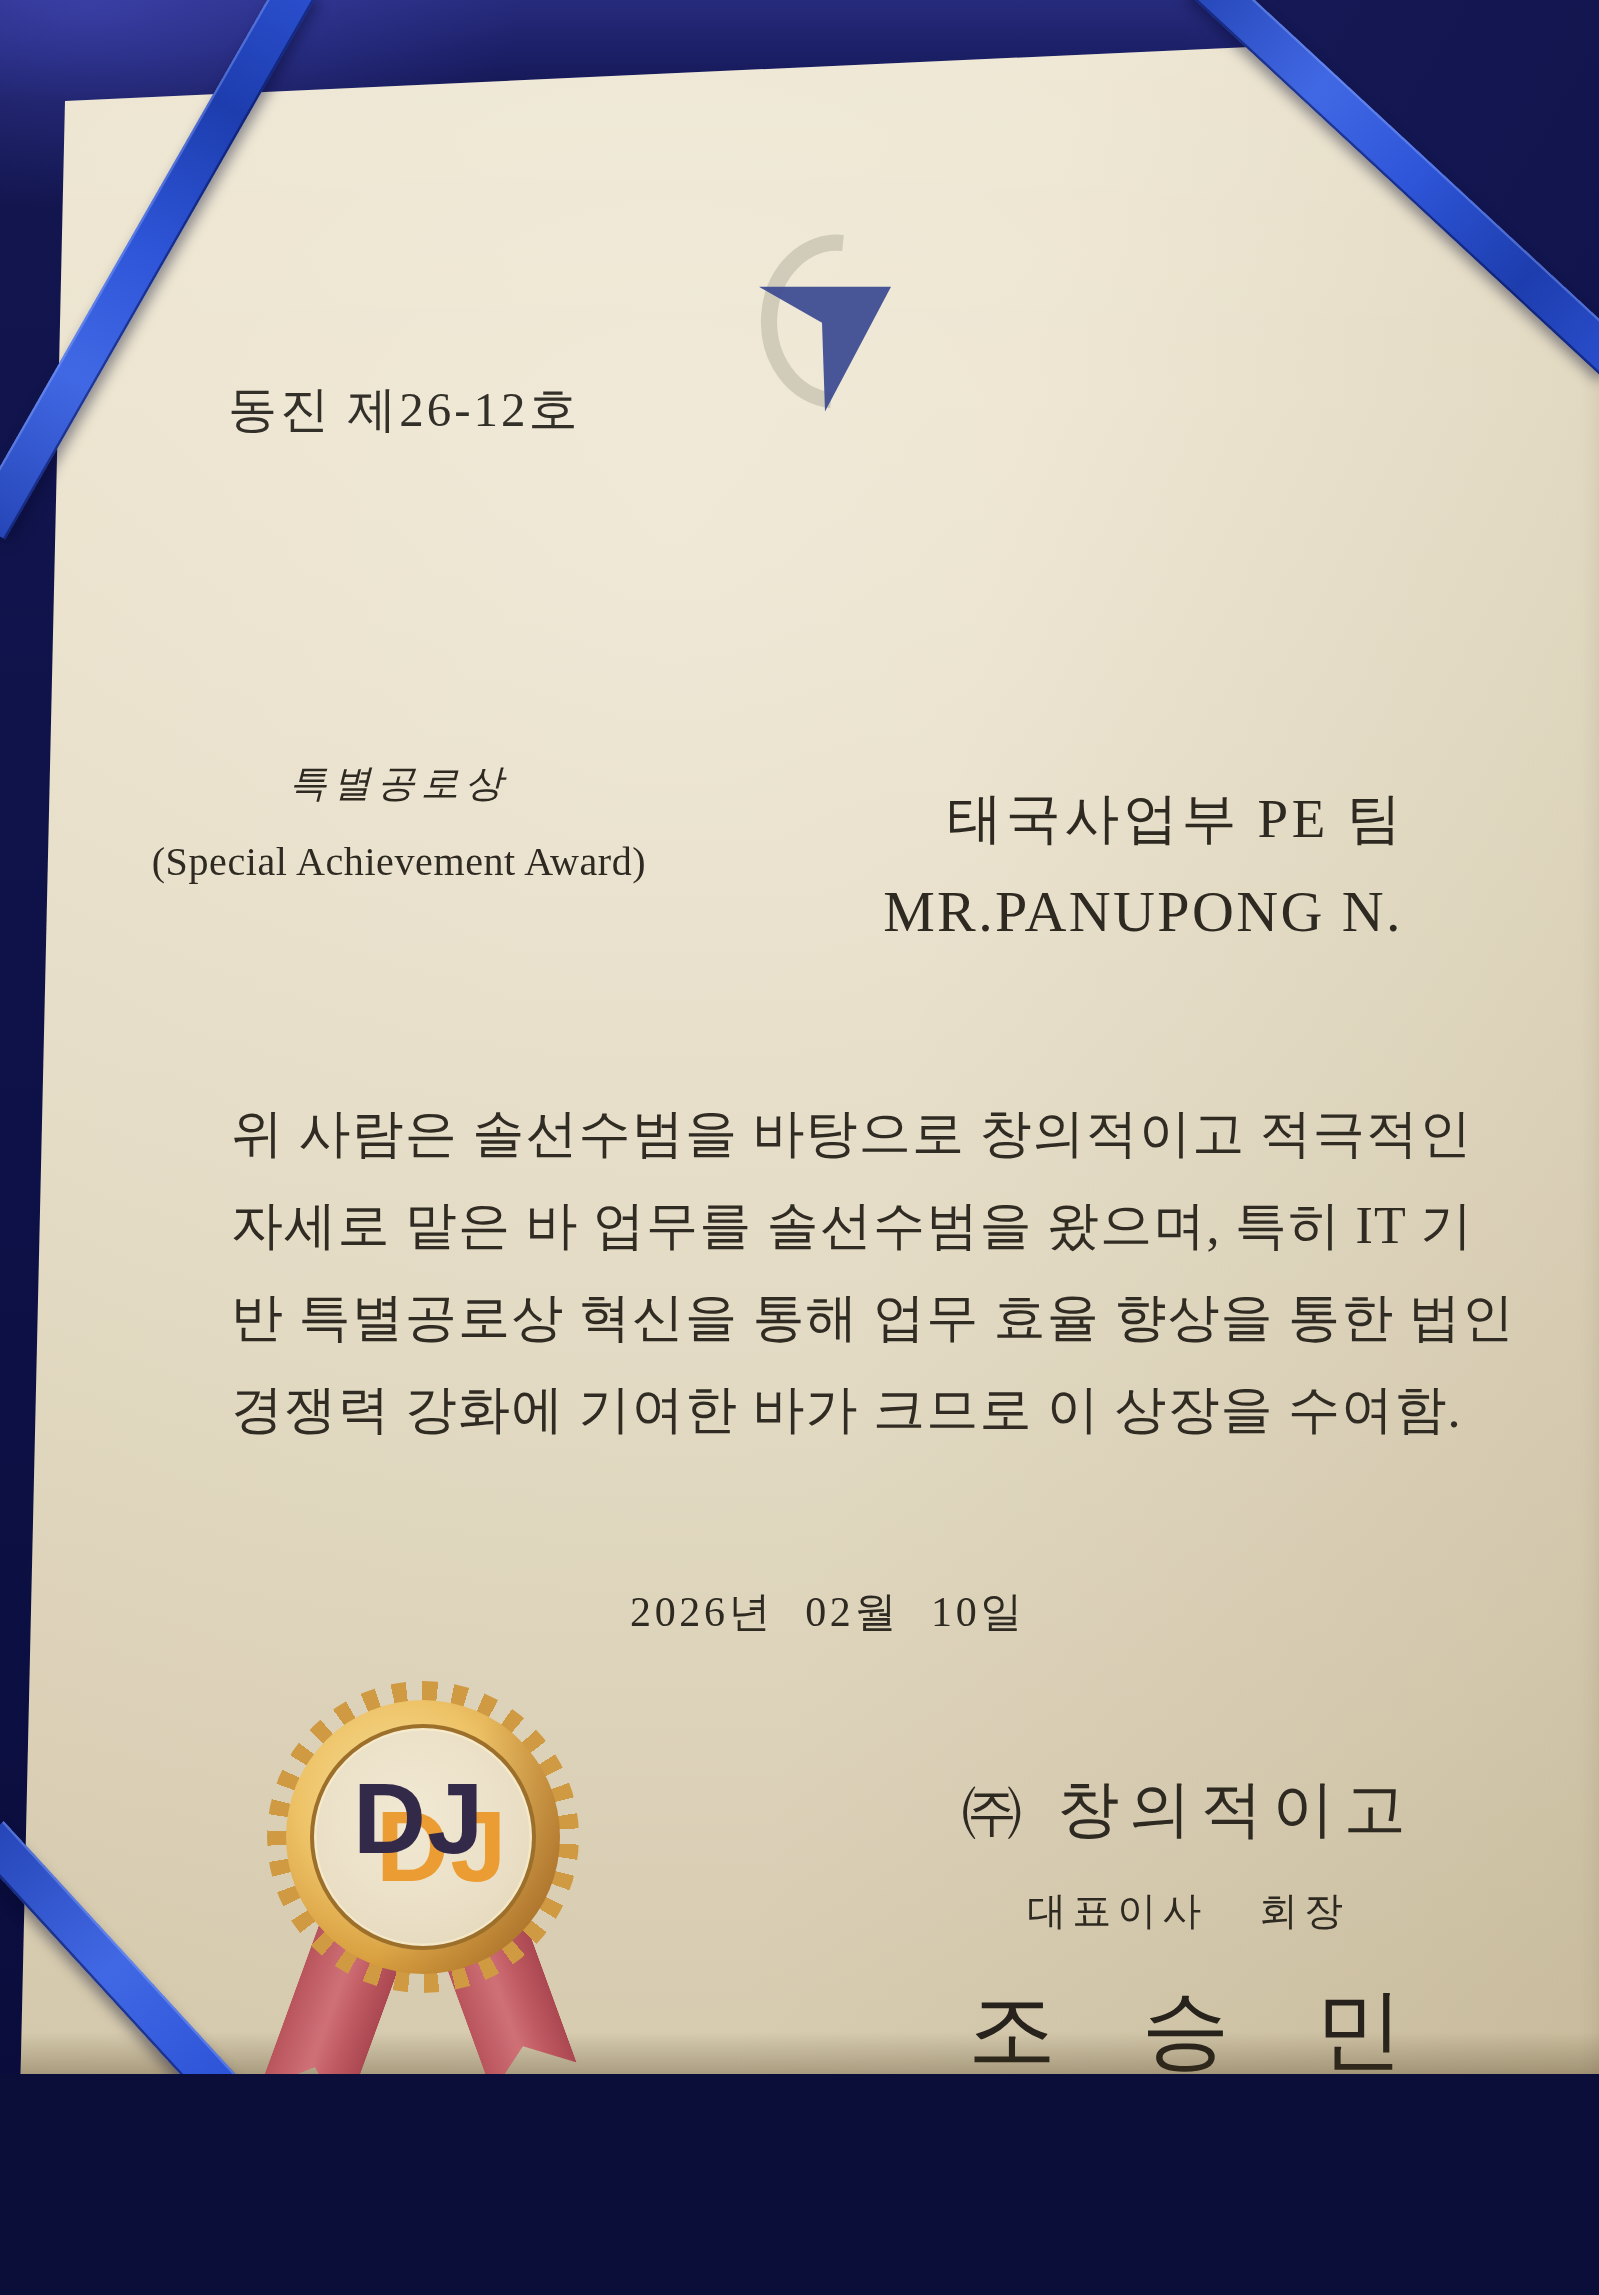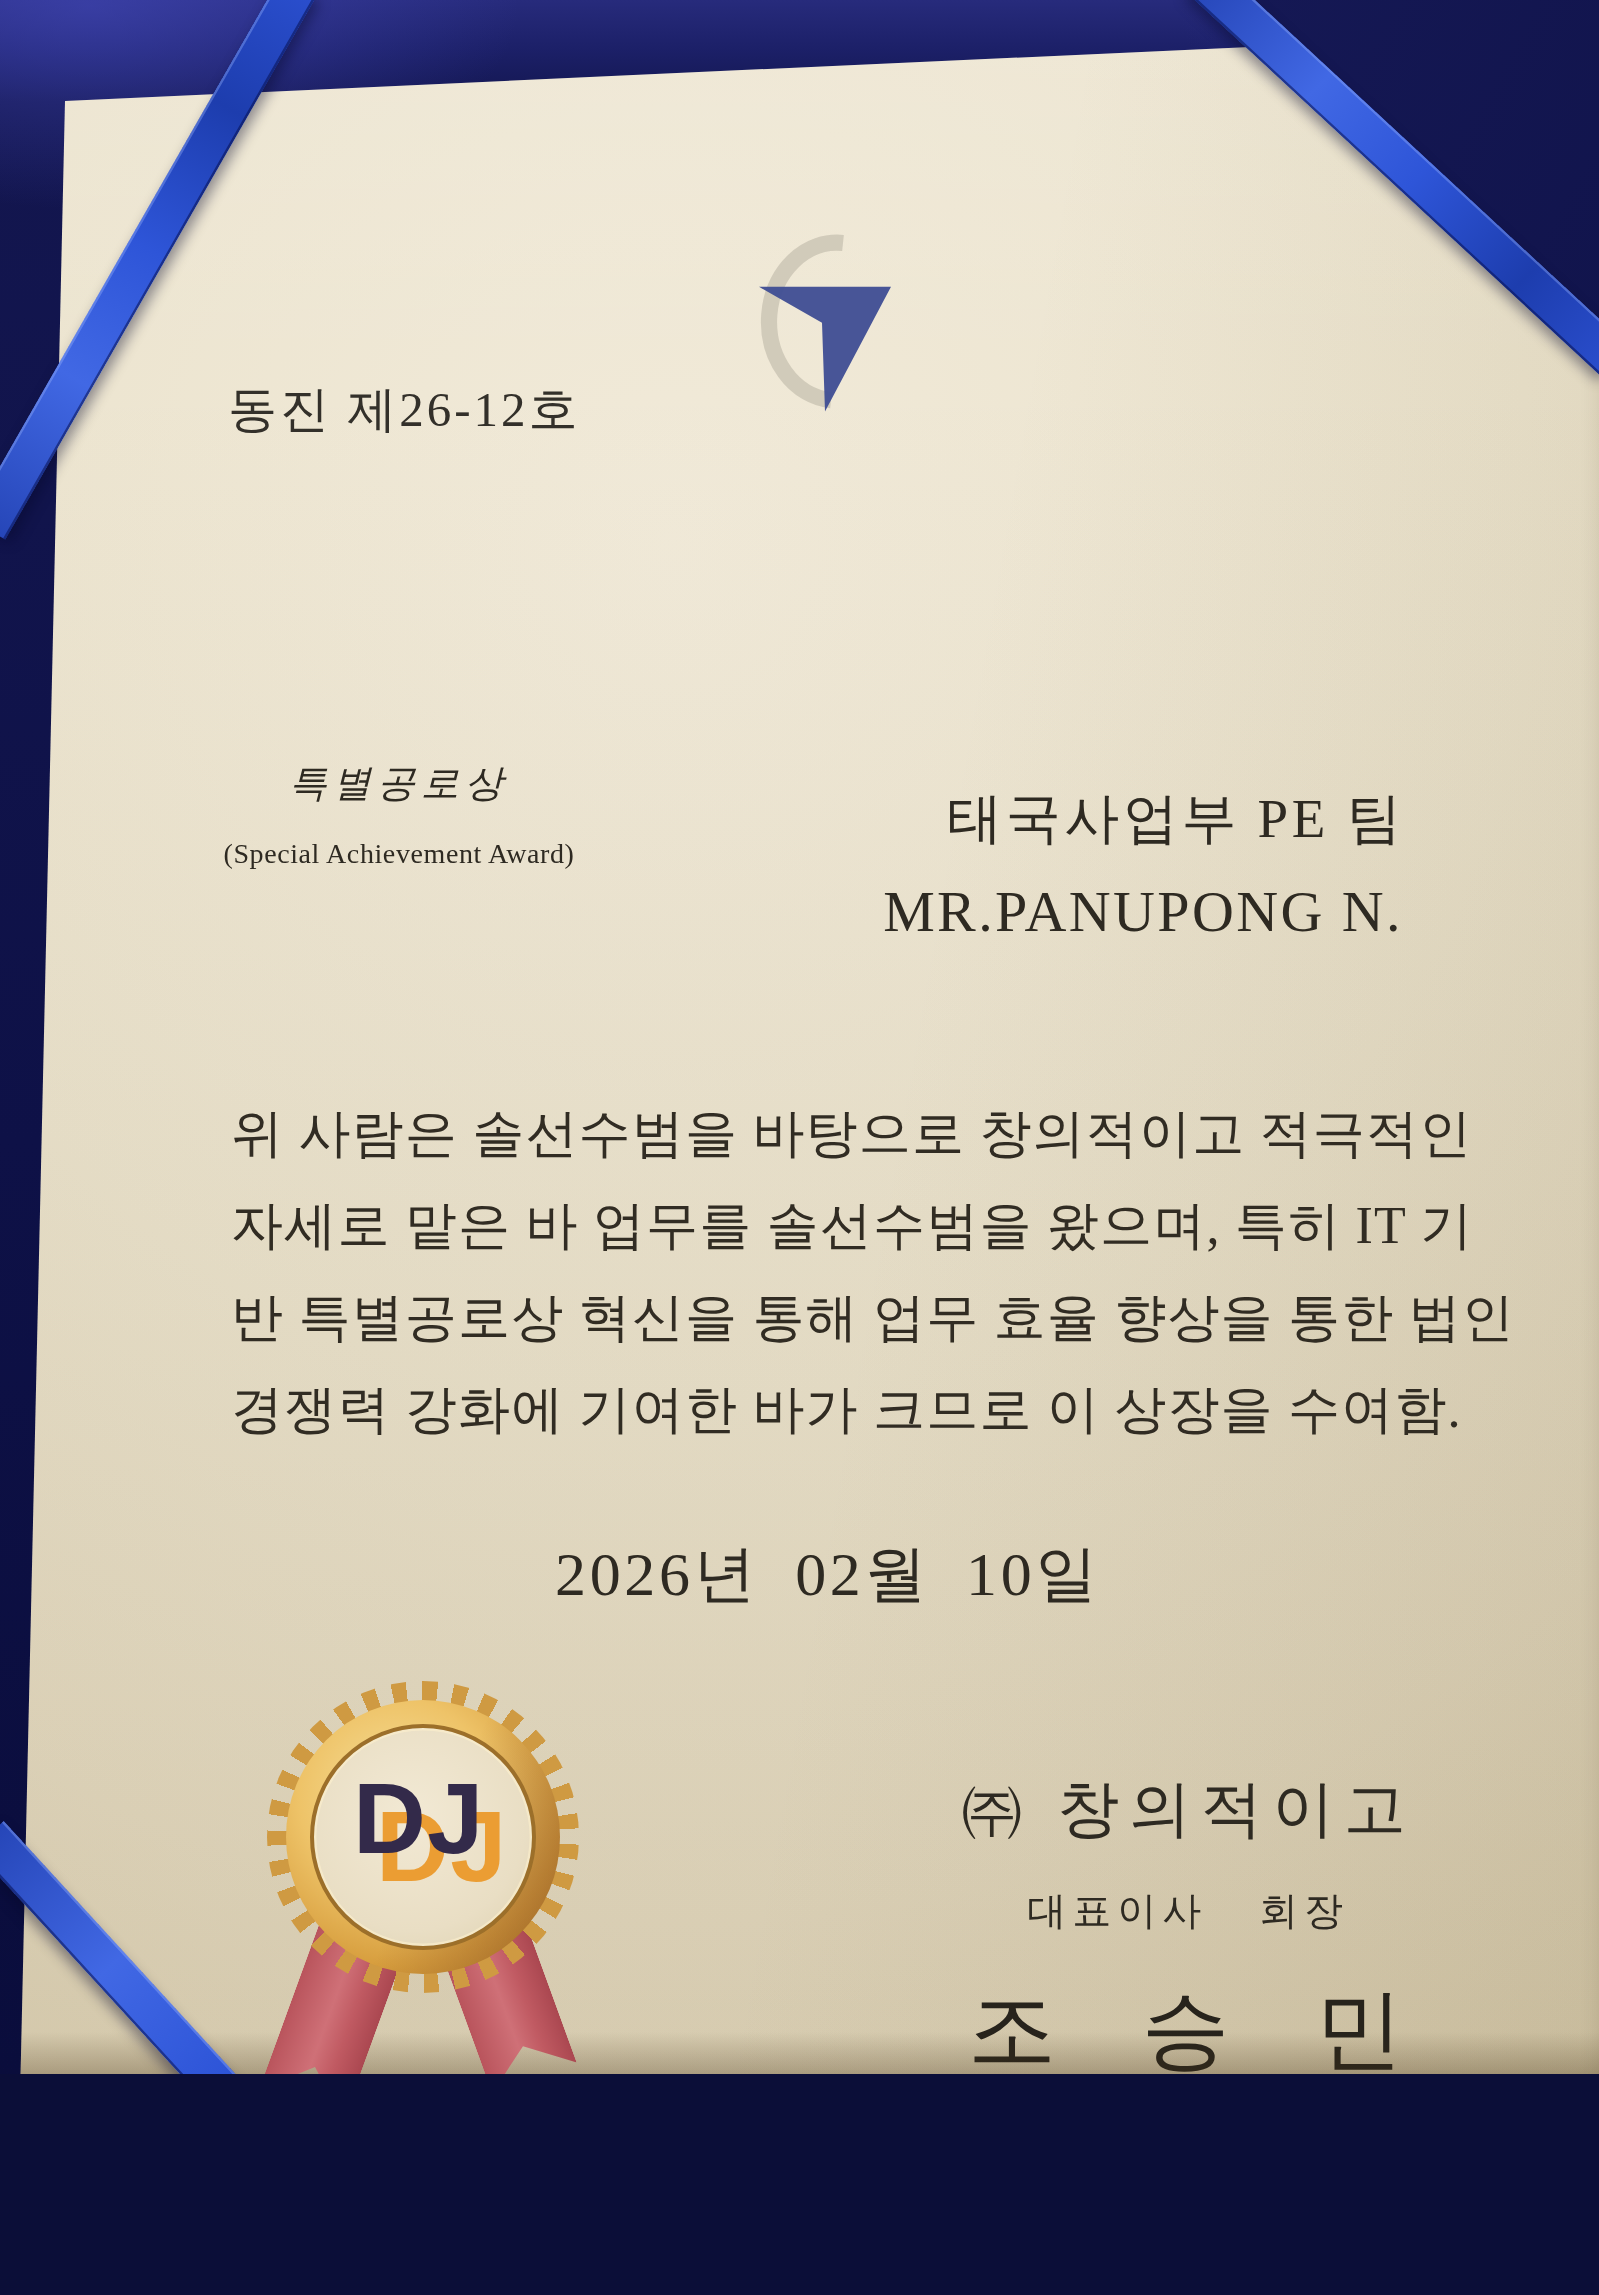--- a/index.html
+++ b/index.html
@@ -29,27 +29,27 @@
       linear-gradient(100deg, rgba(0,0,0,0) 55%, rgba(110,92,52,.10) 100%),
       linear-gradient(180deg, rgba(255,255,255,.12) 0%, rgba(255,255,255,0) 18%, rgba(96,78,40,.10) 96%),
       radial-gradient(1921px 1921px at 42% 26%, #f1ead9 0%, #ebe3cd 45%, #e6dcc3 72%, #ddd1b2 100%);
     box-shadow:inset 0 15.6px 33px -17px rgba(55,45,15,.45);
   }
   .txt{position:absolute;white-space:nowrap;}
   .doc-number{left:228px;top:377px;font-size:49px;letter-spacing:3px;color:#33302a;}
   .cert-title{left:516px;top:486px;width:660px;text-align:center;font-size:139px;
     word-spacing:150px;letter-spacing:3.6px;color:#2b2720;}
   .award-ko{left:138px;top:758px;width:522px;text-align:center;font-size:38px;letter-spacing:6px;font-style:italic;}
-  .award-en{left:96px;top:838px;width:606px;text-align:center;font-size:28px;letter-spacing:0.6px;}
+  .award-en{left:96px;top:838px;width:606px;text-align:center;font-size:40px;letter-spacing:0.6px;}
   .recip-team{left:870px;top:782px;width:612px;text-align:center;font-size:55px;letter-spacing:3.6px;}
   .recip-name{left:834px;top:878px;width:618px;text-align:center;font-size:58px;letter-spacing:2.4px;}
   .body-block{position:absolute;left:231px;top:1088px;width:1144px;}
   .body-line{height:92px;line-height:92px;font-size:52px;letter-spacing:1.2px;
     text-align:justify;text-align-last:justify;white-space:nowrap;color:#312c23;}
-  .issue-date{left:492px;top:1532px;width:672px;text-align:center;font-size:62px;
+  .issue-date{left:492px;top:1584px;width:672px;text-align:center;font-size:42px;
     word-spacing:17px;letter-spacing:3.6px;}
   .issuer-company{left:924px;top:1767px;width:528px;text-align:center;font-size:62px;letter-spacing:9.6px;}
   .issuer-title{left:924px;top:1884px;width:528px;text-align:center;font-size:39px;
     letter-spacing:6px;word-spacing:36px;}
   .issuer-name{left:924px;top:1970px;width:528px;text-align:center;font-size:88px;
     word-spacing:54px;letter-spacing:4.8px;color:#27231c;}
   
   .logo-mark{position:absolute;left:720px;top:225px;width:180px;height:192px;}
   
   .ribbon{

